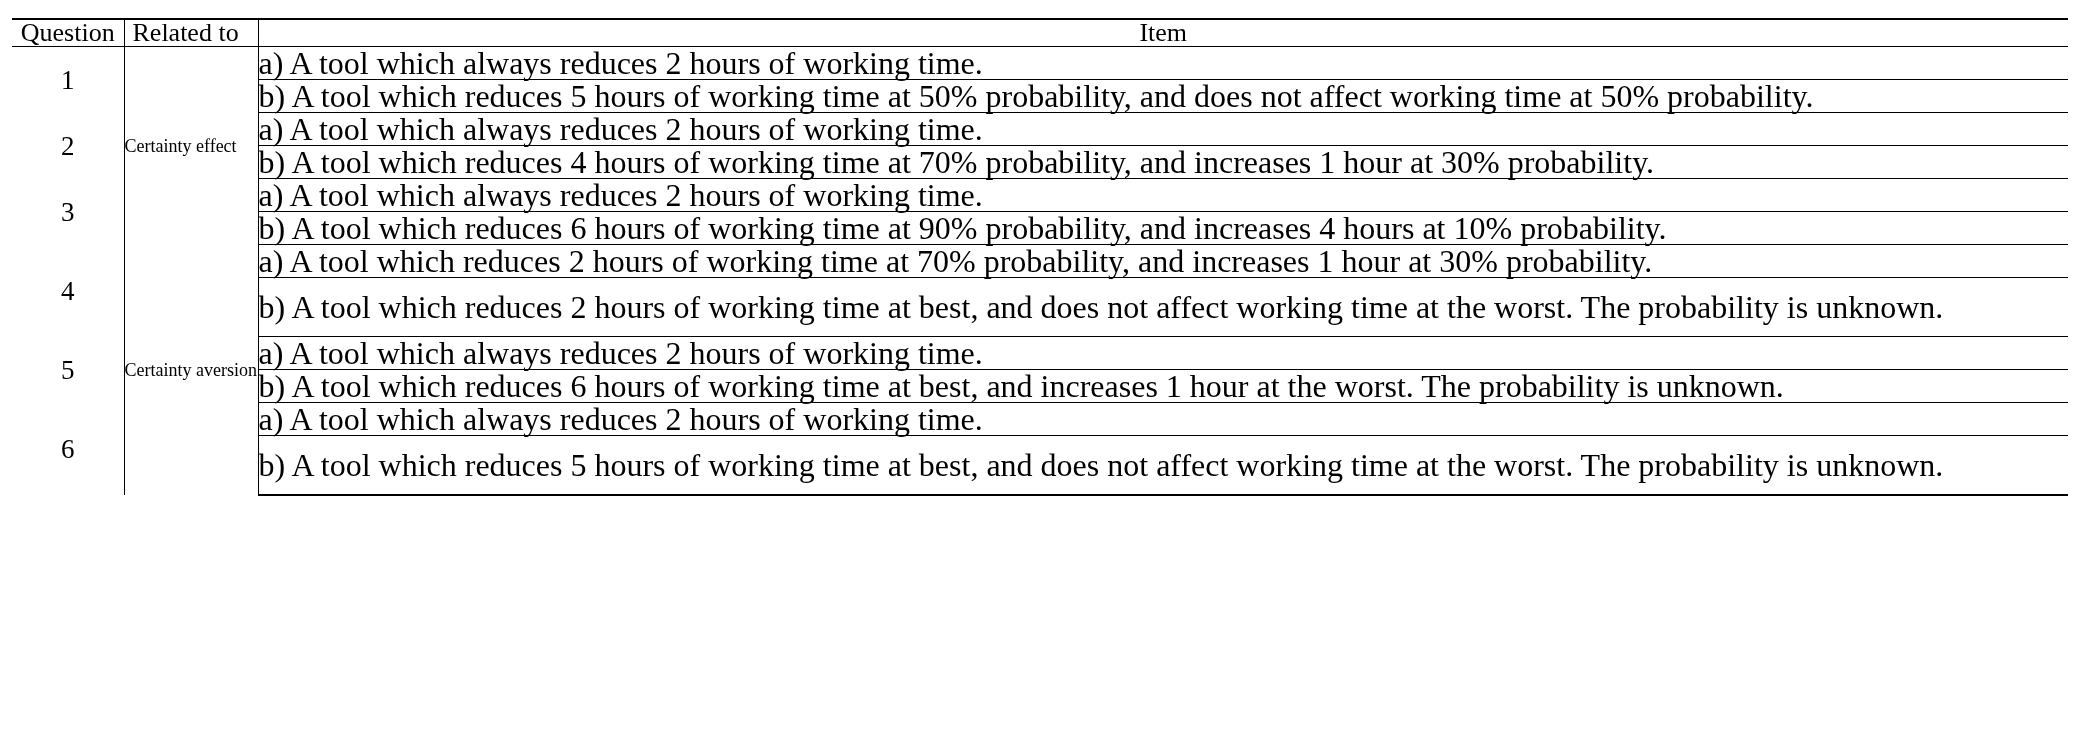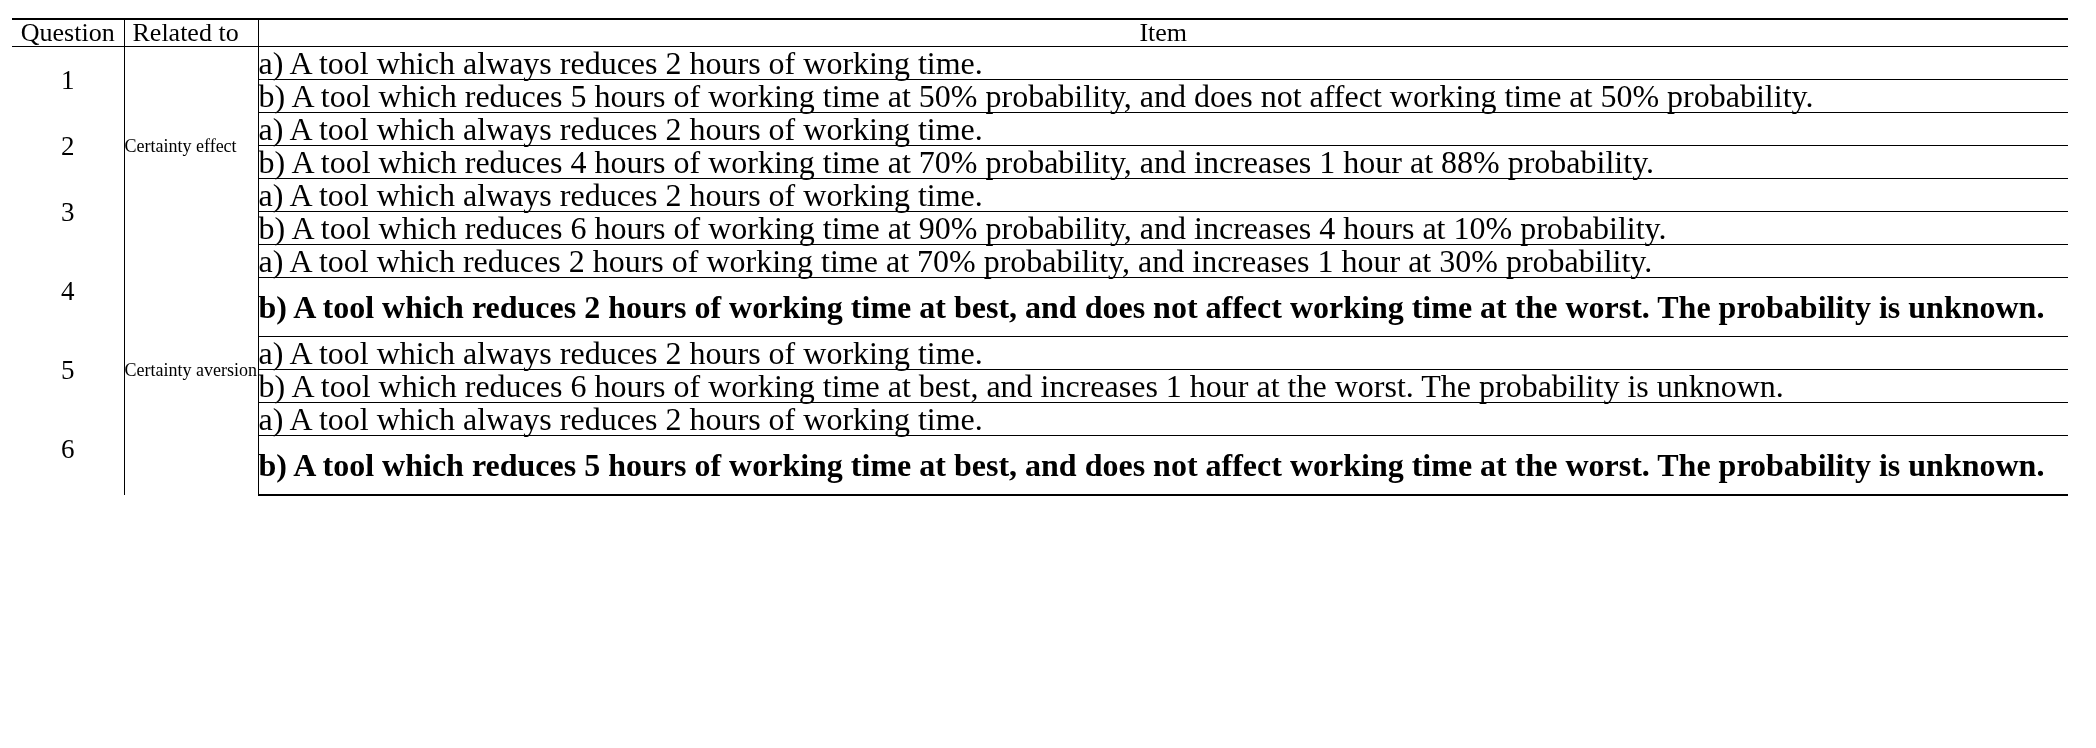--- a/index.html
+++ b/index.html
@@ -85,21 +85,20 @@
     font-size: 32px;
     line-height: 32px;
     text-align: left;
   }
   td.item.justify {
     text-align: justify;
     text-justify: inter-word;
     padding-top: 11px;
     padding-bottom: 11px;
     line-height: 36px;
-    font-weight: bold;
   }
   td.item.justify > span { display: block; }
 </style>
 </head>
 <body>
 
 <div id="page">
 
   <div id="table-wrap">
     <table class="qtable">
@@ -126,21 +125,21 @@
         </tr>
         <tr>
           <td class="item rule-mid">b) A tool which reduces 5 hours of working time at 50% probability, and does not affect working time at 50% probability.</td>
         </tr>
 
         <tr>
           <td class="qnum vsep-right" rowspan="2">2</td>
           <td class="item rule-thin">a) A tool which always reduces 2 hours of working time.</td>
         </tr>
         <tr>
-          <td class="item rule-mid">b) A tool which reduces 4 hours of working time at 70% probability, and increases 1 hour at 88% probability.</td>
+          <td class="item rule-mid">b) A tool which reduces 4 hours of working time at 70% probability, and increases 1 hour at 30% probability.</td>
         </tr>
 
         <tr>
           <td class="qnum vsep-right" rowspan="2">3</td>
           <td class="item rule-thin">a) A tool which always reduces 2 hours of working time.</td>
         </tr>
         <tr>
           <td class="item rule-mid">b) A tool which reduces 6 hours of working time at 90% probability, and increases 4 hours at 10% probability.</td>
         </tr>
 

